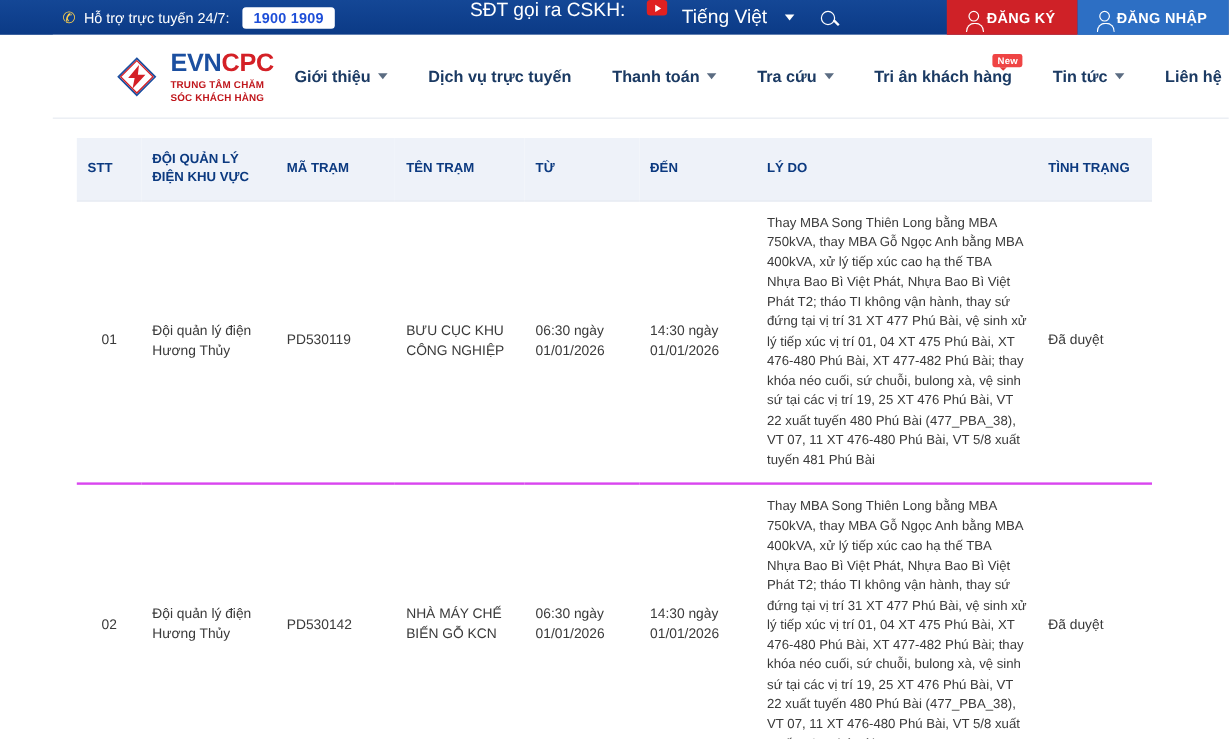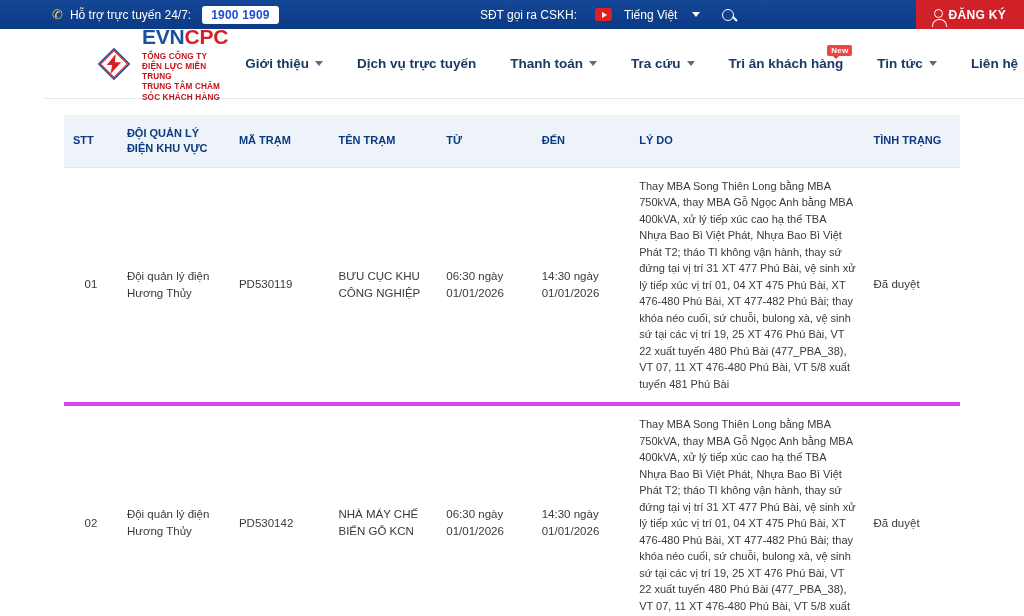--- a/index.html
+++ b/index.html
@@ -38,24 +38,23 @@
     font-weight: bold;
     font-size: 12px;
     border-radius: 3px;
     padding: 2px 9px;
     margin-left: 4px;
     letter-spacing: .2px;
   }
   .topbar-center {
     flex: 1 1 auto;
     display: flex;
-    align-items: center;
     justify-content: center;
     gap: 8px;
-    font-size: 12px;
+    font-size: 16px;
     padding-left: 20px;
   }
   .cskh-label { color: #ffffff; }
   .cskh-numbers { color: #ffd24d; font-weight: bold; }
   .yt-badge {
     background: #e02020;
     width: 17px; height: 13px;
     border-radius: 3px;
     display: inline-flex;
     align-items: center;
@@ -223,21 +222,21 @@
     font-weight: bold;
     text-align: left;
     padding: 11px 9px;
     line-height: 1.35;
     vertical-align: middle;
     border-bottom: 1px solid #dfe5ee;
   }
   table.sched tbody td {
     padding: 10px 9px;
     vertical-align: middle;
-    border-bottom: 4px solid #d946ef;
+    border-bottom: 2px solid #d946ef;
     line-height: 1.5;
     color: #3a3a3a;
     margin-top: 28px;
   }
   td.c-stt, th.c-stt { width: 52px; text-align: center; }
   th.c-stt { text-align: left; padding-left: 12px; }
   td.c-team, th.c-team { width: 108px; }
   td.c-ma, th.c-ma { width: 96px; }
   td.c-ten, th.c-ten { width: 104px; }
   td.c-tu, th.c-tu { width: 92px; }
@@ -267,34 +266,37 @@
     </span>
     <span class="search-btn">
       <span class="search-glyph"></span>
     </span>
   </div>
 
   <div class="btn-register">
     <span class="user-glyph"></span>
     <span>ĐĂNG KÝ</span>
   </div>
+  <div class="btn-login">
+    <span class="user-glyph"></span>
+    <span>ĐĂNG NHẬP</span>
+  </div>
 </div>
 
 <div class="header">
   <div class="brand">
     <svg class="brand-mark" viewBox="0 0 40 40">
       <polygon points="20,3 37,20 20,37 3,20" fill="#ffffff" stroke="#1b4fa0" stroke-width="1.6"></polygon>
       <polygon points="20,5 35,20 20,35 5,20" fill="none" stroke="#d42026" stroke-width="1.2"></polygon>
       <polygon points="22,9 12,21 18,21 16,31 28,18 21,18" fill="#d42026"></polygon>
     </svg>
     <div class="brand-text">
       <div class="brand-title">
         <span class="evn">EVN</span><span class="cpc">CPC</span>
       </div>
-      <div class="brand-sub1">TỔNG CÔNG TY ĐIỆN LỰC MIỀN TRUNG</div>
       <div class="brand-sub2">TRUNG TÂM CHĂM SÓC KHÁCH HÀNG</div>
     </div>
   </div>
 
   <nav class="nav">
     <div class="nav-item">
       <span>Giới thiệu</span>
       <span class="nav-caret"></span>
     </div>
     <div class="nav-item">

